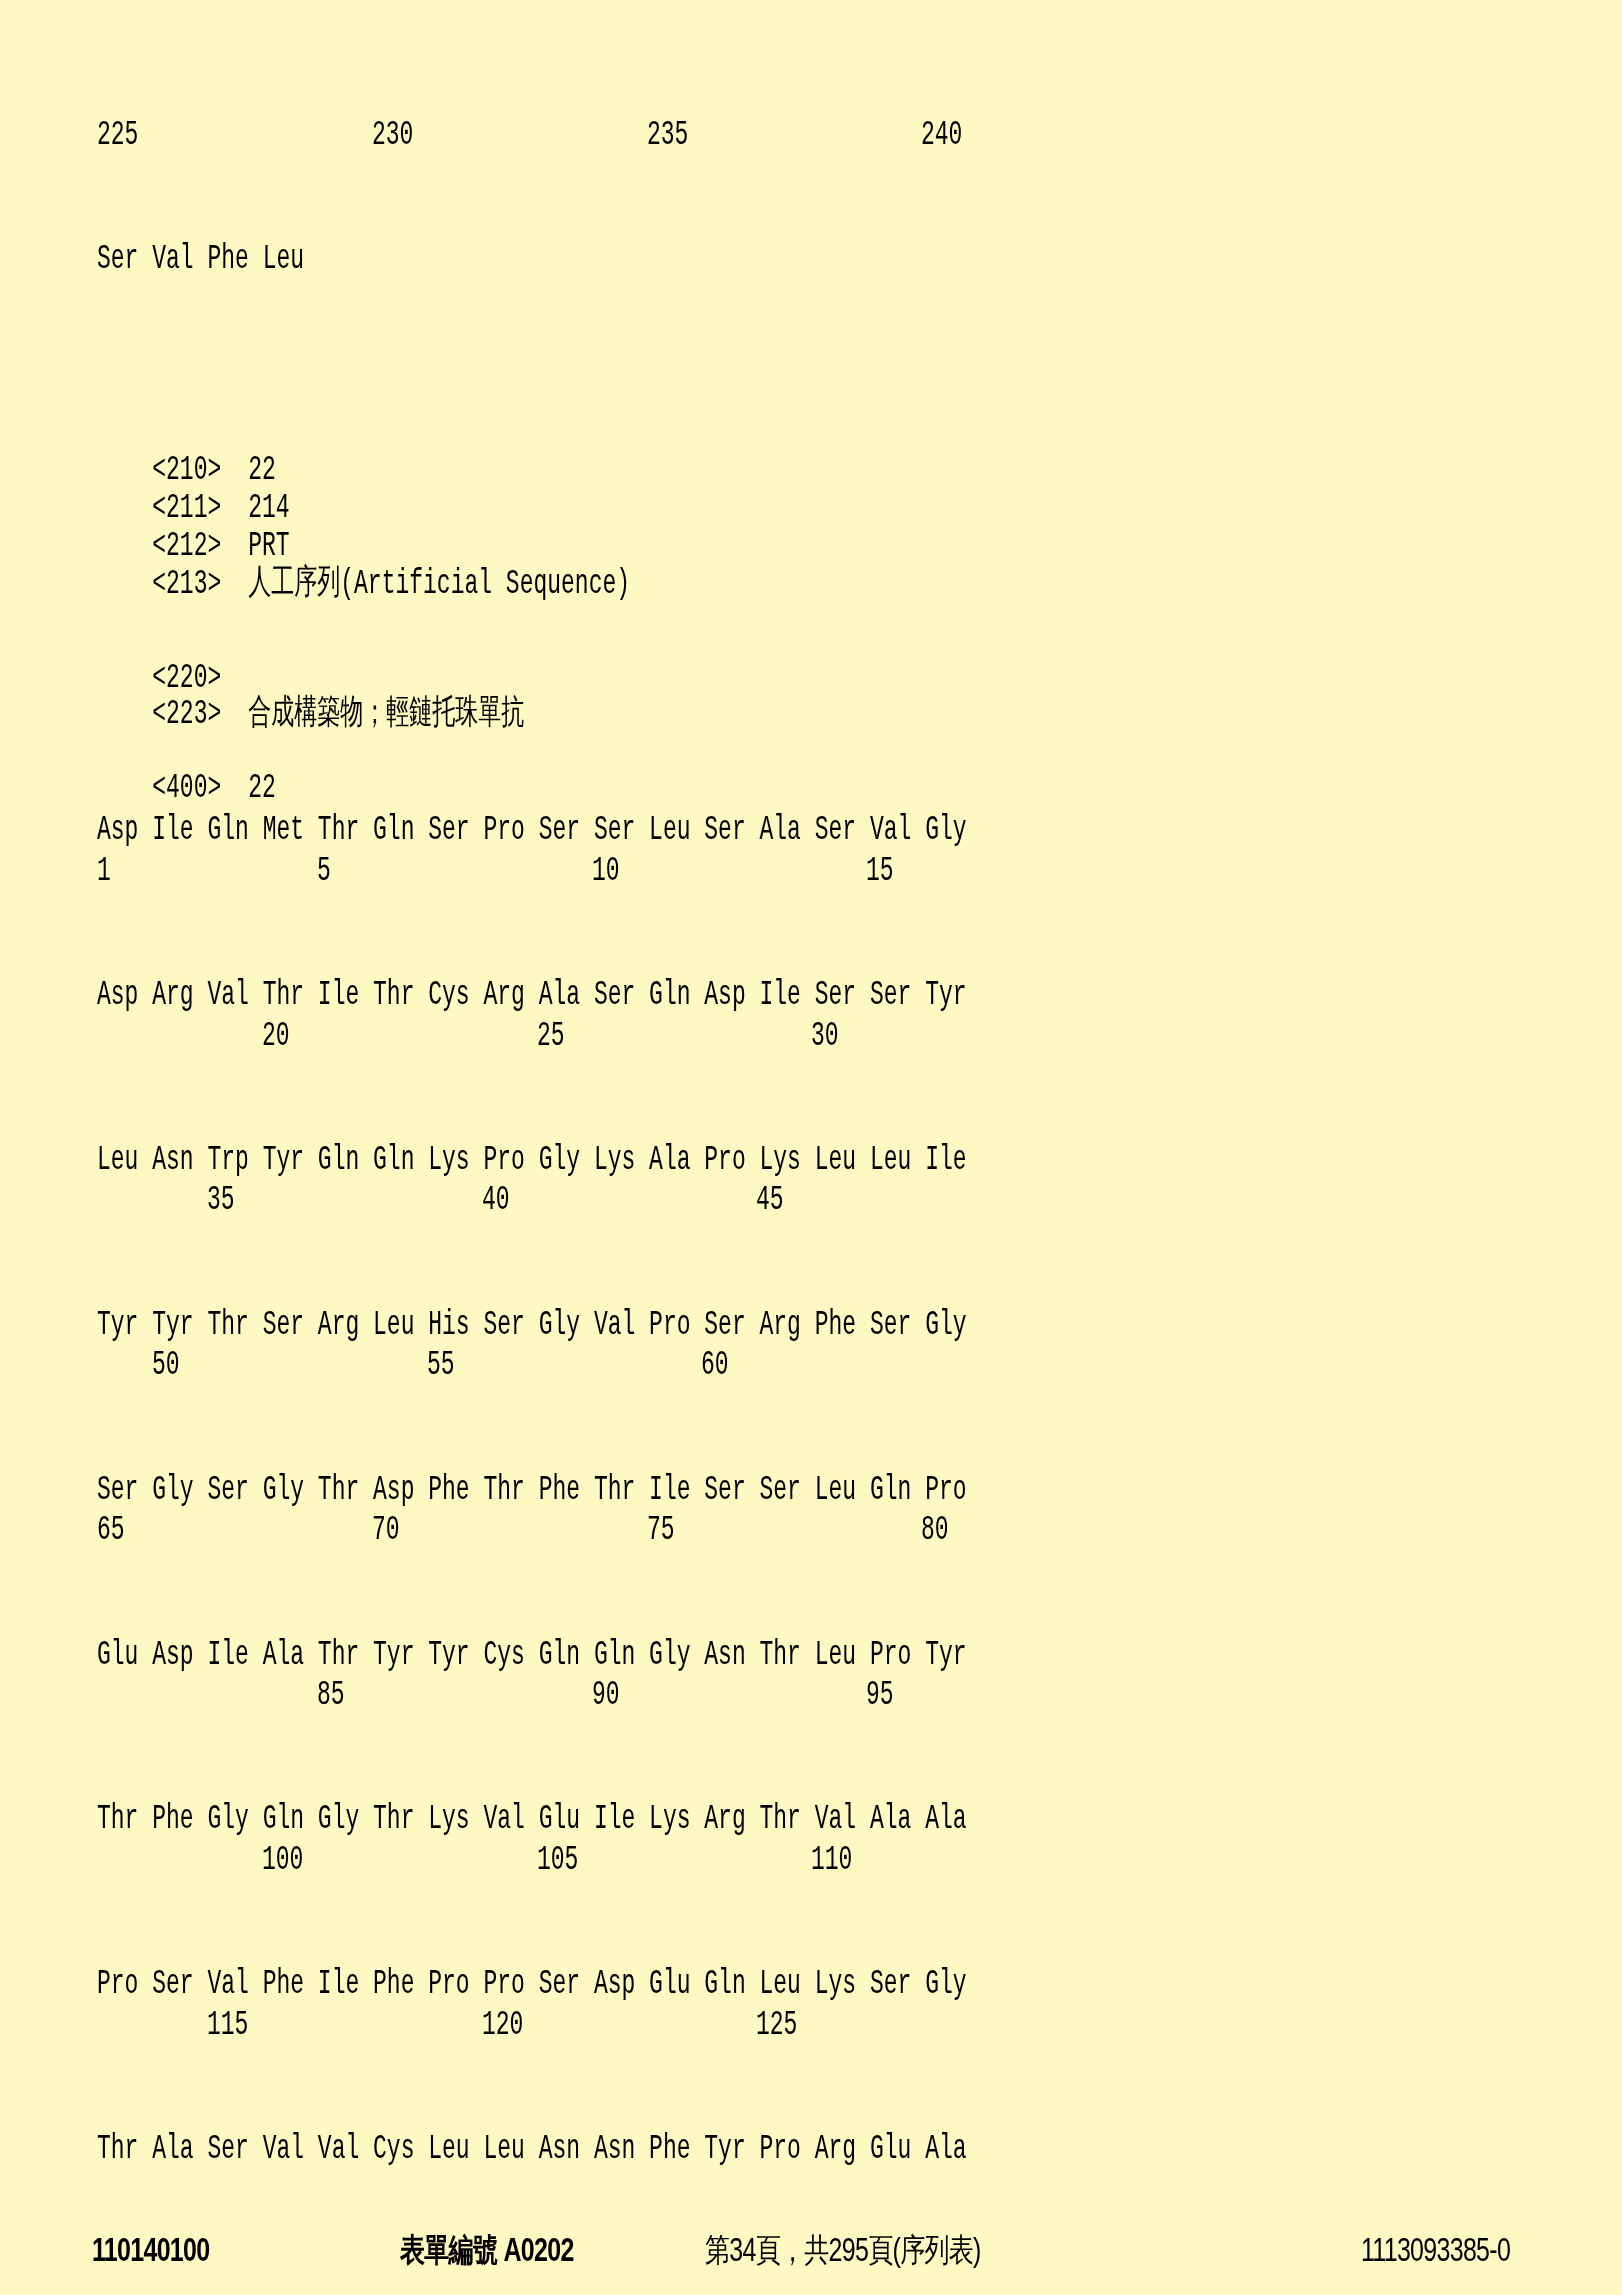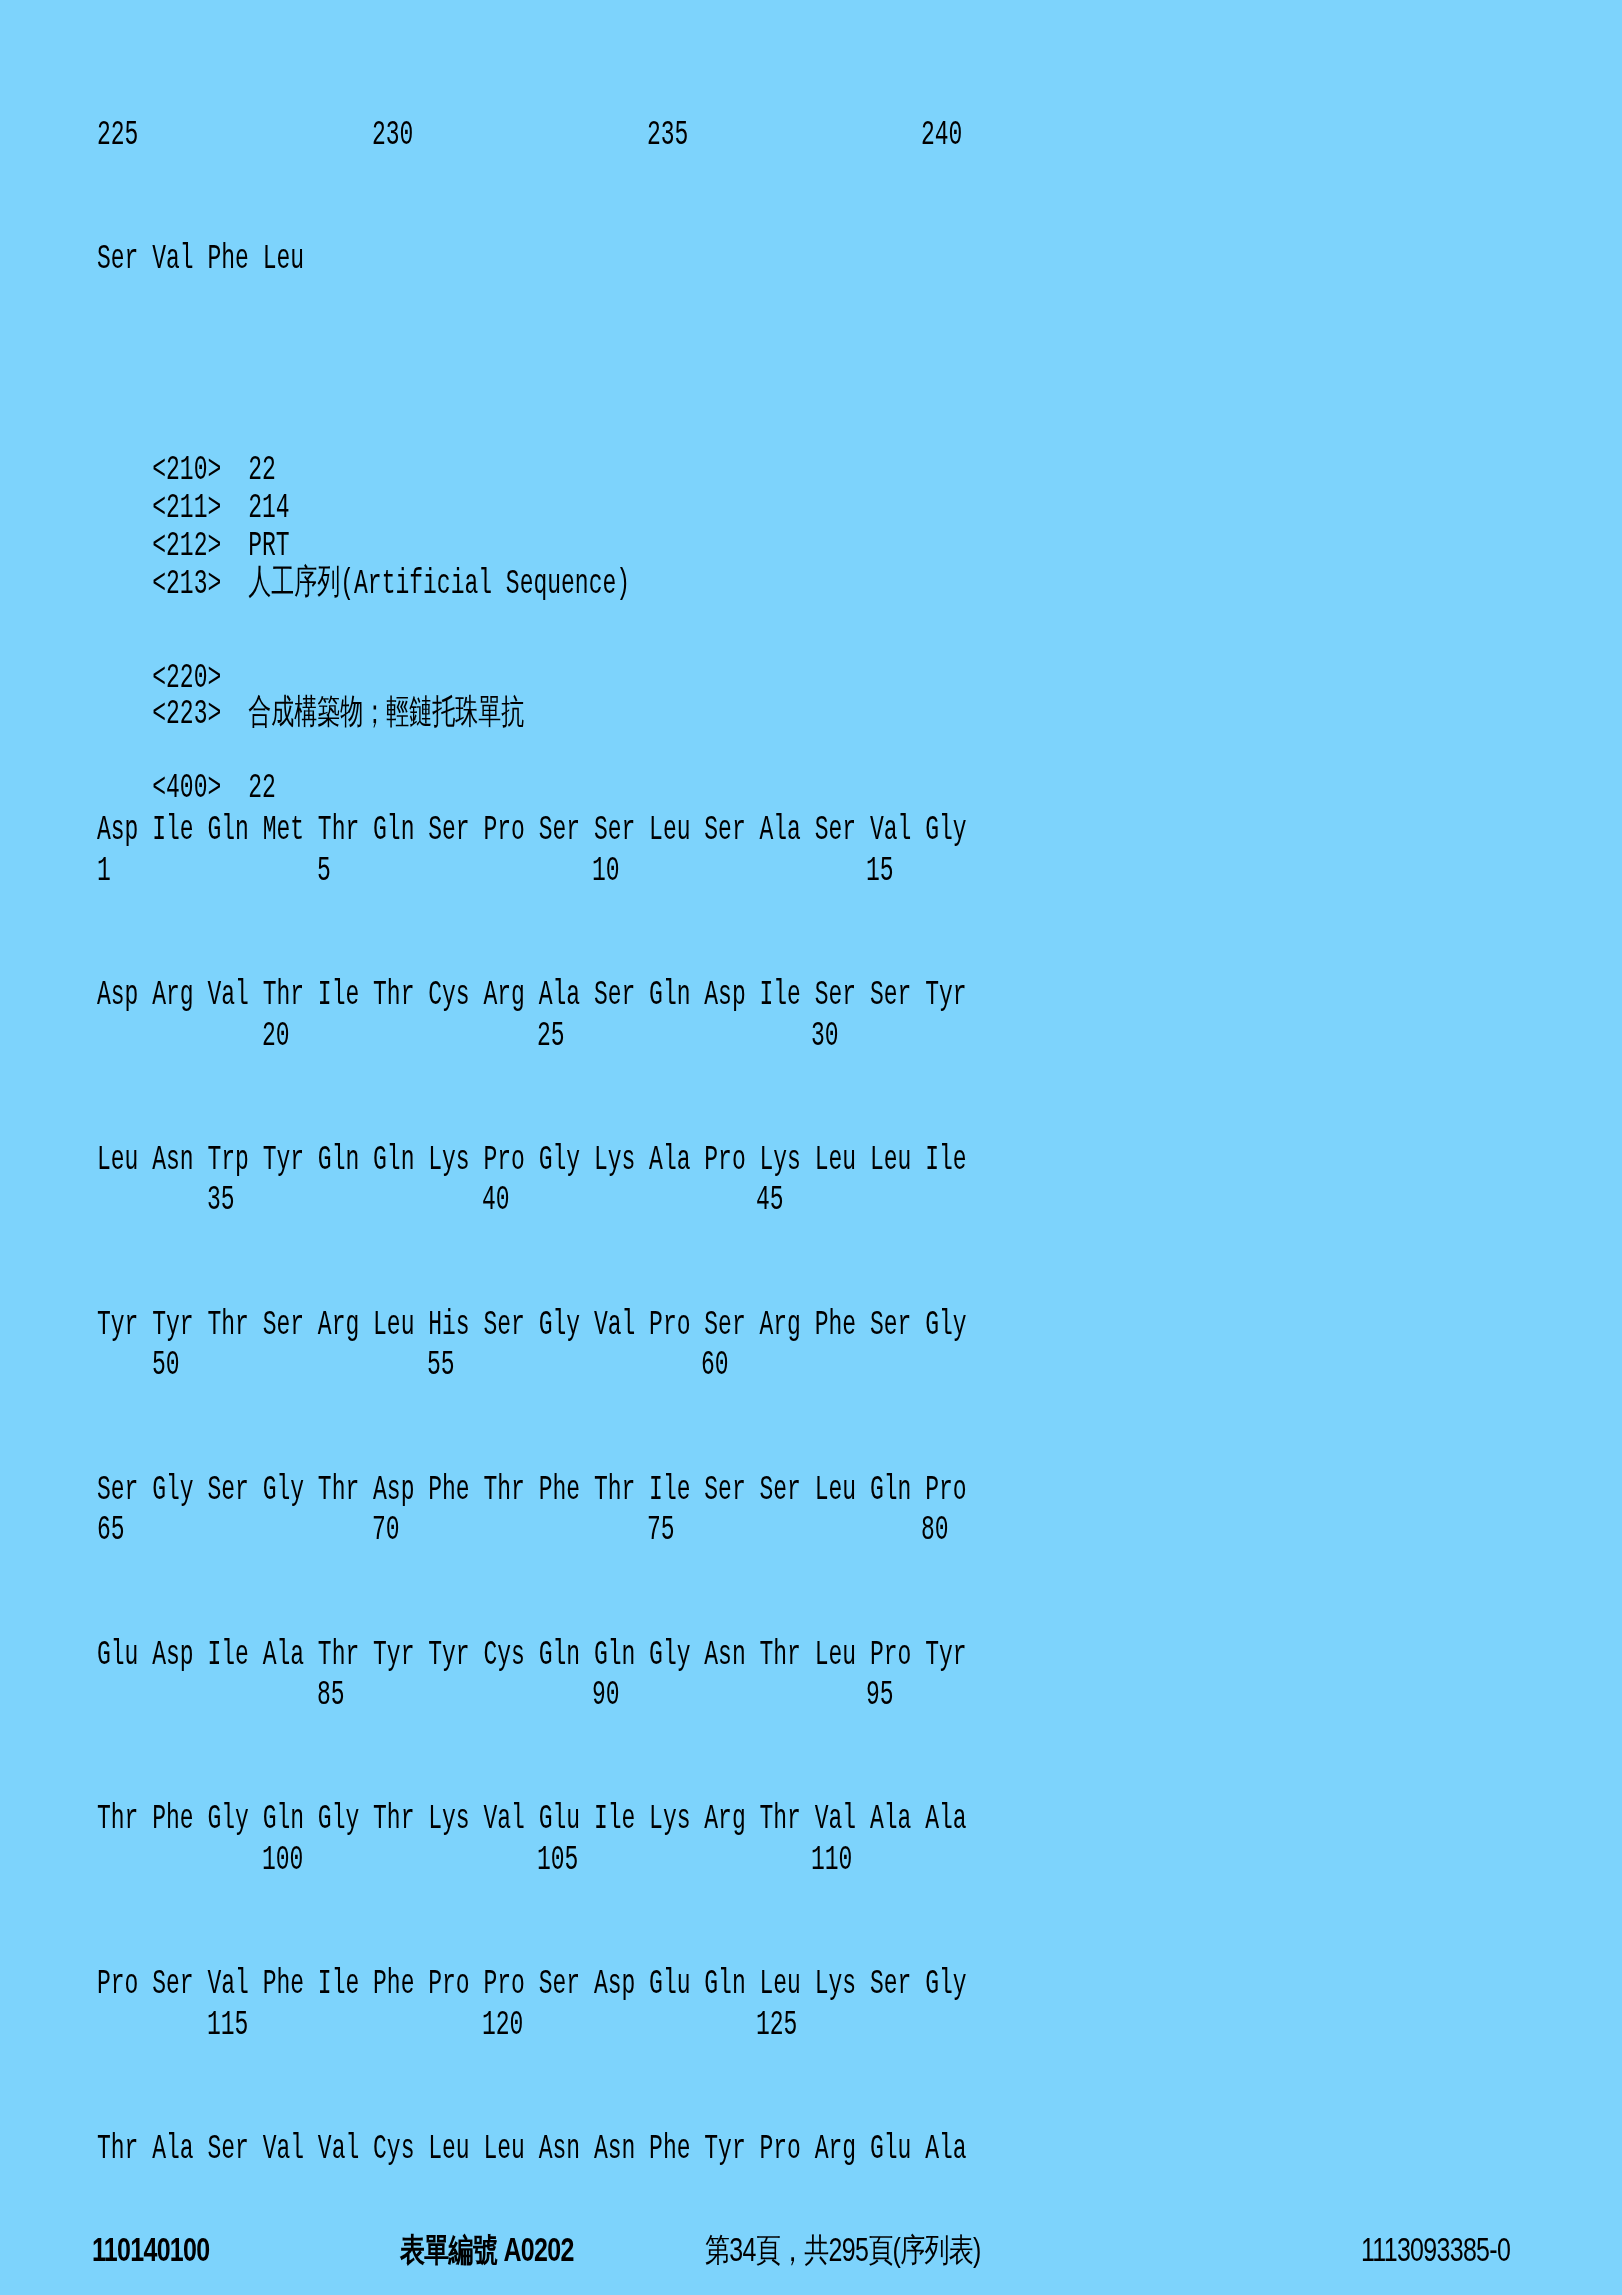--- a/index.html
+++ b/index.html
@@ -1,20 +1,20 @@
 <!DOCTYPE html>
 <html style="font-size:10.5px"><head>
 <meta charset="utf-8">
 <style>
   html, body { margin: 0; padding: 0; background: #ffffff; }
   .page {
     position: relative;
     width: 1622px;
     height: 2295px;
-    background: #7dd3fc;
+    background: #fef9c3;
     overflow: hidden;
     font-family: "Liberation Mono", monospace;
     color: #000000;
   }
   
   .mono-line {
     position: absolute;
     left: 97px;
     font-size: 23px;
     line-height: 27px;

